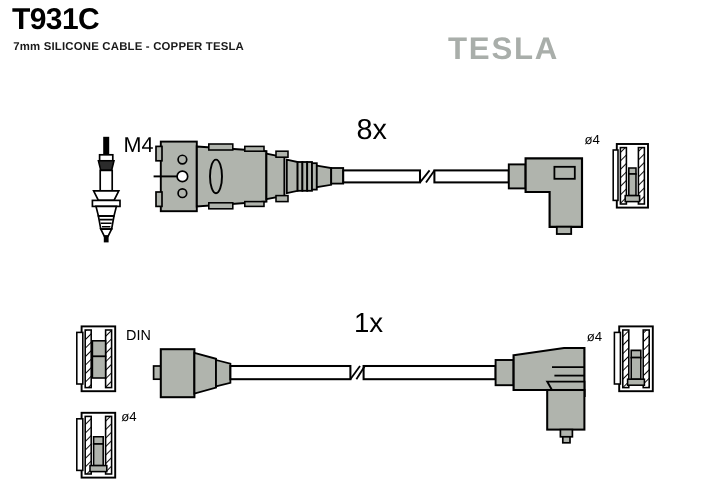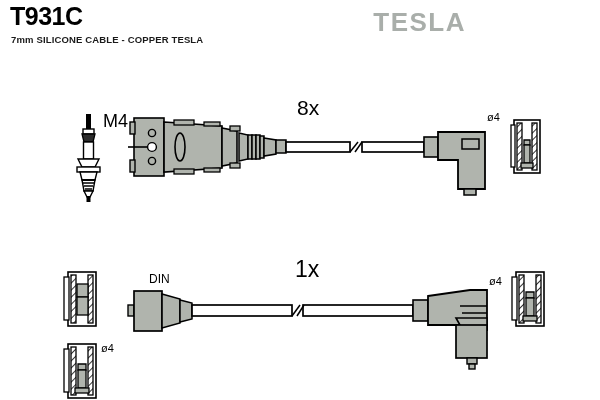--- a/index.html
+++ b/index.html
@@ -40,44 +40,44 @@
     font-size: 9.5px;
     font-weight: bold;
     letter-spacing: 0.15px;
     color: #1a1a1a;
     font-family: "Liberation Sans", sans-serif;
     line-height: 1;
   }
   #brand-logo {
     position: absolute;
     right: 14px;
-    top: 9px;
+    top: 27px;
     font-size: 26px;
     font-weight: bold;
     letter-spacing: 1.5px;
     color: #a9aeaa;
     font-family: "Liberation Sans", sans-serif;
     line-height: 1;
   }
   .svg-layer {
     position: absolute;
     left: 0;
     top: 0;
   }
   .dlabel {
     position: absolute;
     color: #000000;
     font-family: "Liberation Sans", sans-serif;
     line-height: 1;
     white-space: nowrap;
   }
   #label-m4    { left: 103px; top: 112px; font-size: 18px; }
-  #label-qty-8 { left: 297px; top: 97px;  font-size: 21px; }
+  #label-qty-8 { left: 297px; top: 97px;  font-size: 24px; }
   #label-d4-tr { left: 487px; top: 112px; font-size: 11px; }
-  #label-din   { left: 105px; top: 273px; font-size: 12px; margin-left: 44px; }
+  #label-din   { left: 105px; top: 273px; font-size: 12px; }
   #label-qty-1 { left: 295px; top: 258px; font-size: 23px; }
   #label-d4-br { left: 489px; top: 276px; font-size: 11px; }
   #label-d4-bl { left: 101px; top: 343px; font-size: 11px; }
 </style>
 </head>
 <body>
 
 <div id="sheet">
 
   <div id="part-title">T931C</div>

